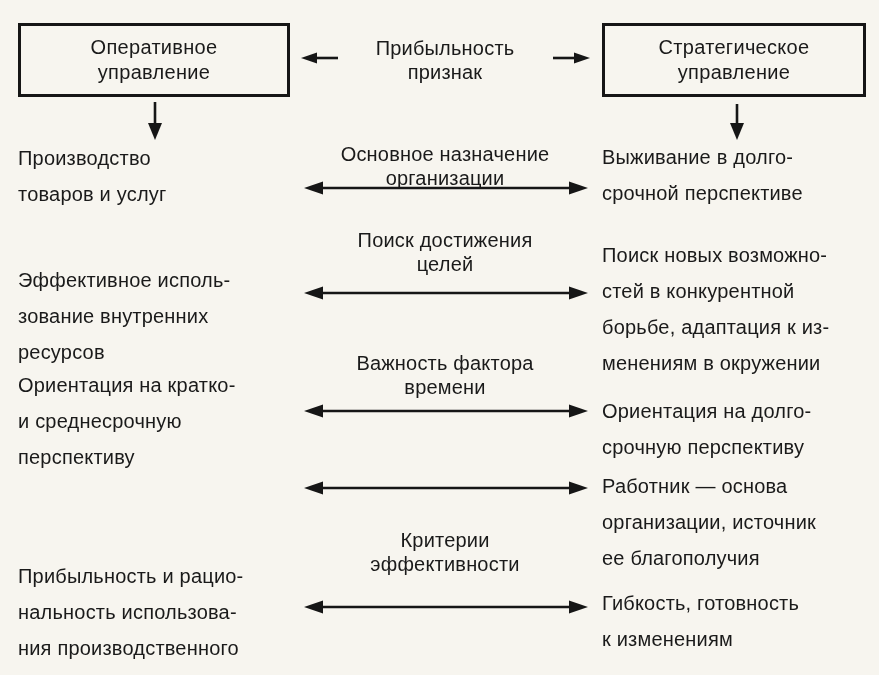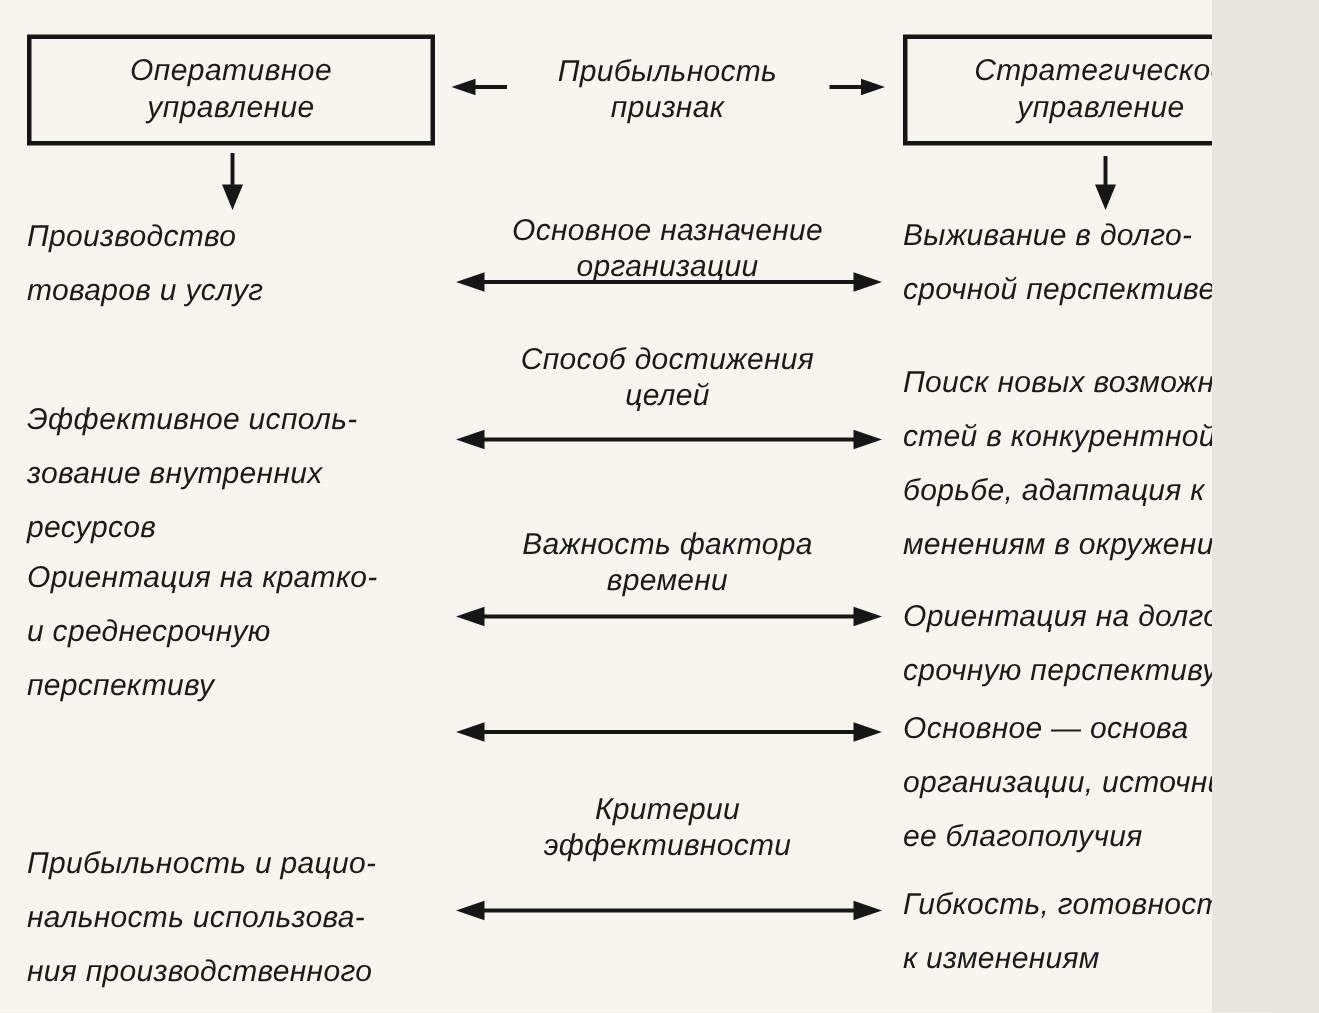--- a/index.html
+++ b/index.html
@@ -6,25 +6,24 @@
     --bg:#f7f5ef;
     --ink:#1a1a1a;
   }
   html,body{margin:0;padding:0;}
   body{
     font-family:"Liberation Sans", sans-serif;
     background:#e8e6e0;
   }
   .canvas{
     position:relative;
-    width:808px;height:675px;
+    width:879px;height:675px;
     background:var(--bg);
     overflow:hidden;
     color:var(--ink);
-    font-style:italic;
   }
   .box{
     position:absolute;
     border:3px solid #161616;
     display:flex;align-items:center;justify-content:center;
     text-align:center;
     font-size:20px;line-height:25px;letter-spacing:.3px;
     white-space:pre-line;
     background:var(--bg);
   }
@@ -83,21 +82,21 @@
   <svg style="left:303px;top:178px" width="286" height="20" viewBox="0 0 286 20">
     <line class="stroke" x1="16" y1="10" x2="270" y2="10"></line>
     <polygon class="fill" points="1,10 20,3.5 20,16.5"></polygon>
     <polygon class="fill" points="285,10 266,3.5 266,16.5"></polygon>
   </svg>
   <div class="cell lcol" style="top:140px">Производство
 товаров и услуг</div>
   <div class="cell rcol" style="top:139px">Выживание в долго-
 срочной перспективе</div>
 
-  <div class="feature" style="top:228px">Способ достижения
+  <div class="feature" style="top:228px">Поиск достижения
 целей</div>
   <svg style="left:303px;top:283px" width="286" height="20" viewBox="0 0 286 20">
     <line class="stroke" x1="16" y1="10" x2="270" y2="10"></line>
     <polygon class="fill" points="1,10 20,3.5 20,16.5"></polygon>
     <polygon class="fill" points="285,10 266,3.5 266,16.5"></polygon>
   </svg>
   <div class="cell lcol" style="top:262px">Эффективное исполь-
 зование внутренних
 ресурсов</div>
   <div class="cell rcol" style="top:237px">Поиск новых возможно-
@@ -116,21 +115,21 @@
 и среднесрочную
 перспективу</div>
   <div class="cell rcol" style="top:393px">Ориентация на долго-
 срочную перспективу</div>
 
   <svg style="left:303px;top:478px" width="286" height="20" viewBox="0 0 286 20">
     <line class="stroke" x1="16" y1="10" x2="270" y2="10"></line>
     <polygon class="fill" points="1,10 20,3.5 20,16.5"></polygon>
     <polygon class="fill" points="285,10 266,3.5 266,16.5"></polygon>
   </svg>
-  <div class="cell rcol" style="top:468px">Основное — основа
+  <div class="cell rcol" style="top:468px">Работник — основа
 организации, источник
 ее благополучия</div>
 
   <div class="feature" style="top:528px">Критерии
 эффективности</div>
   <svg style="left:303px;top:597px" width="286" height="20" viewBox="0 0 286 20">
     <line class="stroke" x1="16" y1="10" x2="270" y2="10"></line>
     <polygon class="fill" points="1,10 20,3.5 20,16.5"></polygon>
     <polygon class="fill" points="285,10 266,3.5 266,16.5"></polygon>
   </svg>

